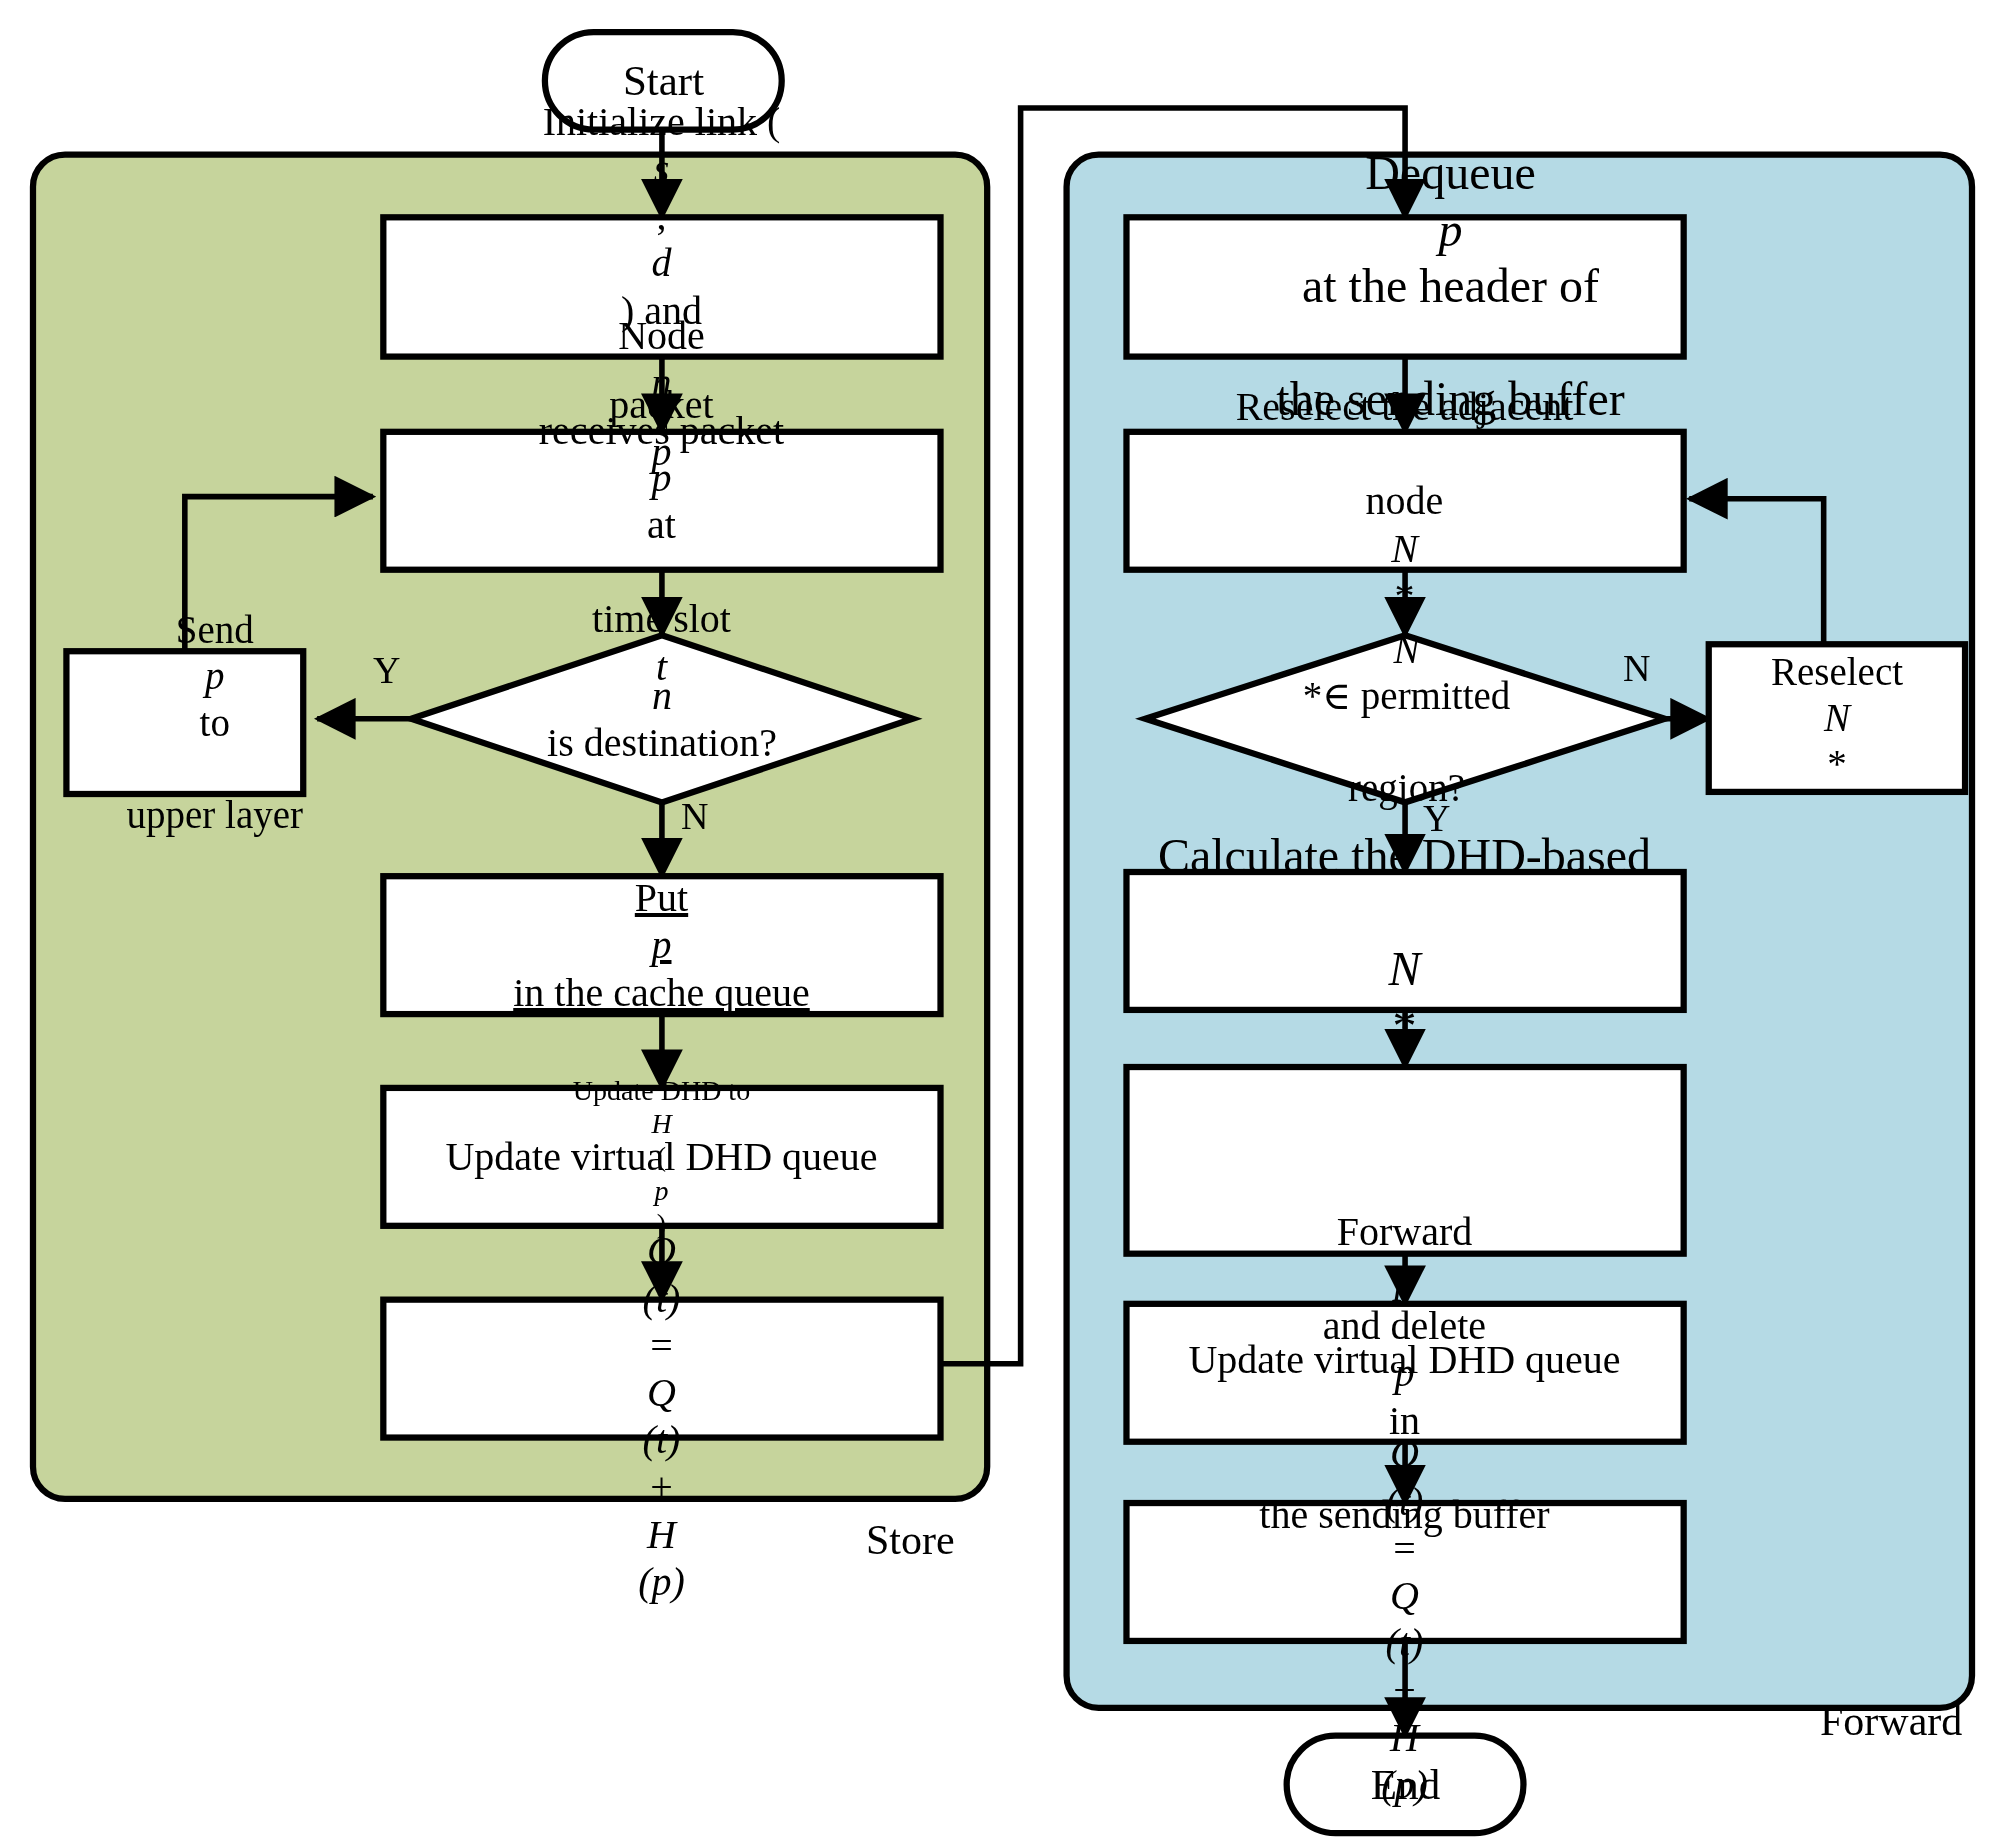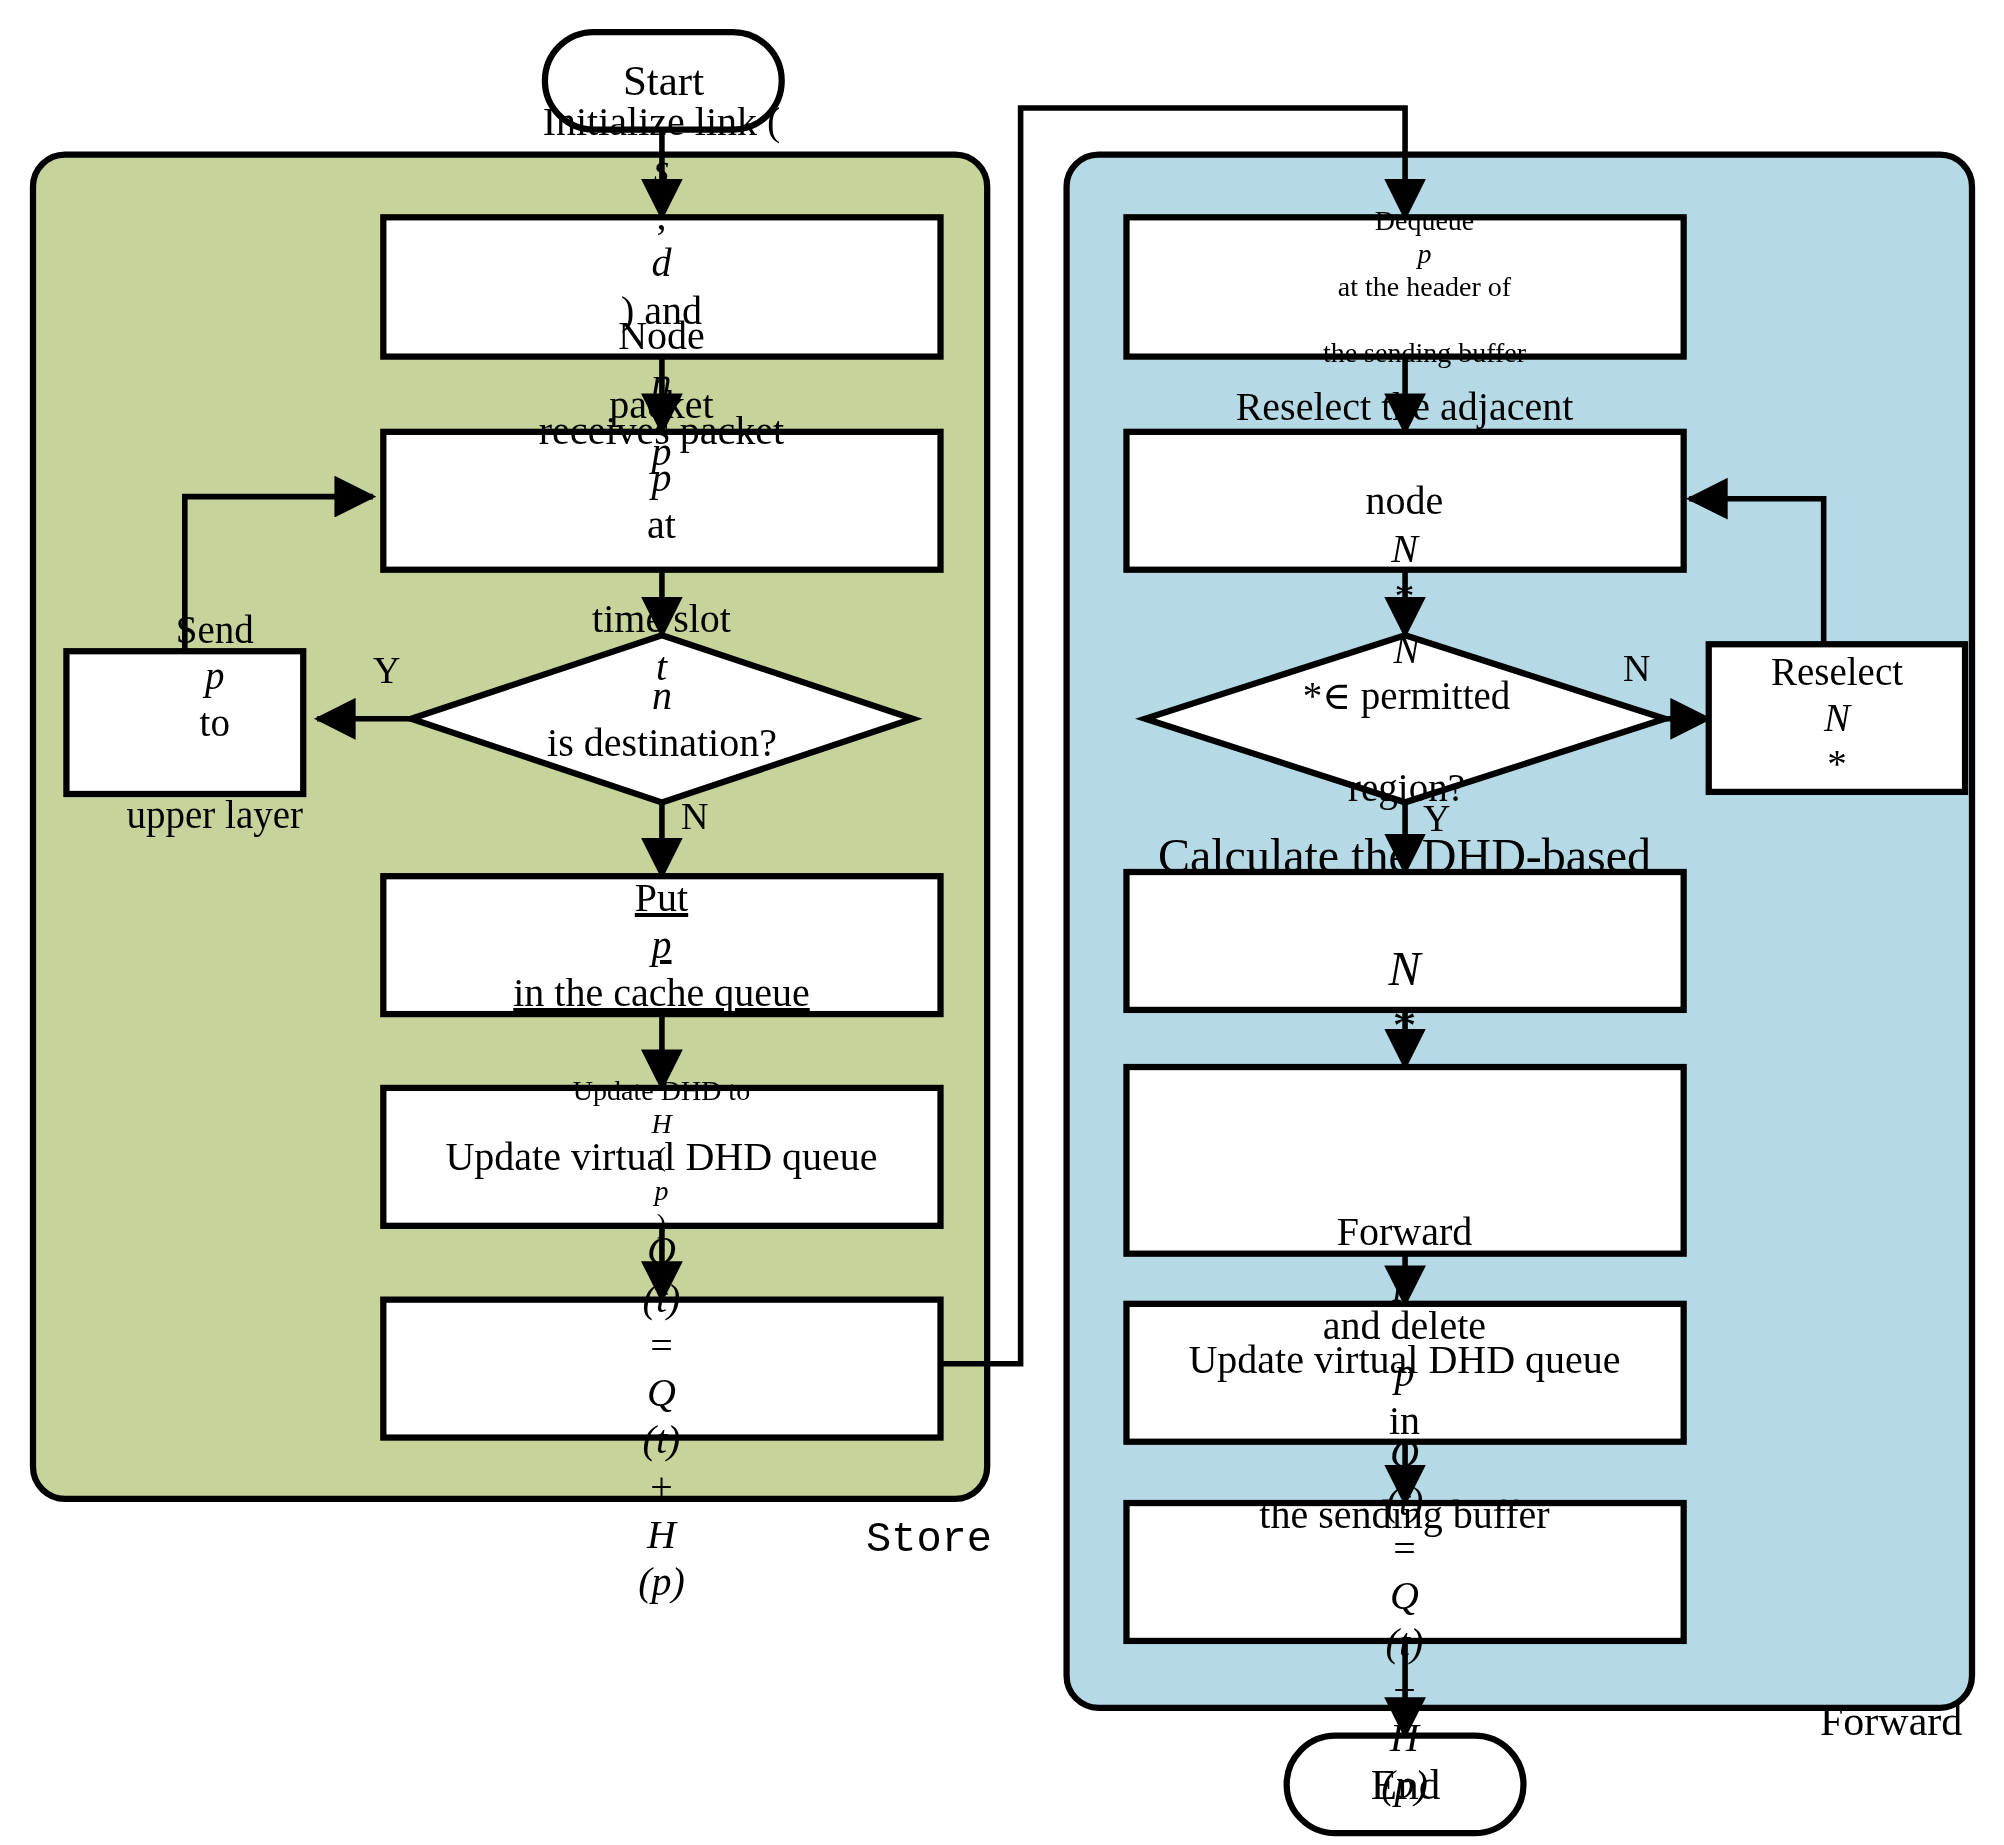--- a/index.html
+++ b/index.html
@@ -176,21 +176,21 @@
           <span> = </span>
           <span class="it">Q</span>
           <span class="it">(t)</span>
           <span> + </span>
           <span class="it">H</span>
           <span class="it">(p)</span>
       </span>
     </span>
   </div>
 
-  <div style="position:absolute;left:1146px;top:217px;width:557px;height:139px;font-size:28px;justify-content:center;" class="fo-txt">
+  <div style="position:absolute;left:1172px;top:217px;width:557px;height:139px;font-size:48px;justify-content:center;" class="fo-txt">
     <span>
       <span>
         <span>Dequeue </span>
           <span class="it">p</span>
           <span> at the header of</span>
       </span><br>
       <span>the sending buffer</span>
     </span>
   </div>
 
@@ -261,17 +261,17 @@
           <span class="it">(p)</span>
       </span>
     </span>
   </div>
 
   <div class="lbl" style="position:absolute;left:373px;top:648px;">Y</div>
   <div class="lbl" style="position:absolute;left:681px;top:794px;">N</div>
   <div class="lbl" style="position:absolute;left:1623px;top:646px;">N</div>
   <div class="lbl" style="position:absolute;left:1423px;top:796px;">Y</div>
 
-  <div class="lbl lblbig" style="position:absolute;left:866px;top:1516px;font-family:Liberation Mono, monospace;">Store</div>
+  <div class="lbl lblbig" style="position:absolute;left:866px;top:1516px;">Store</div>
   <div class="lbl lblbig" style="position:absolute;left:1820px;top:1697px;">Forward</div>
 
 </div>
 
 
 </body></html>

